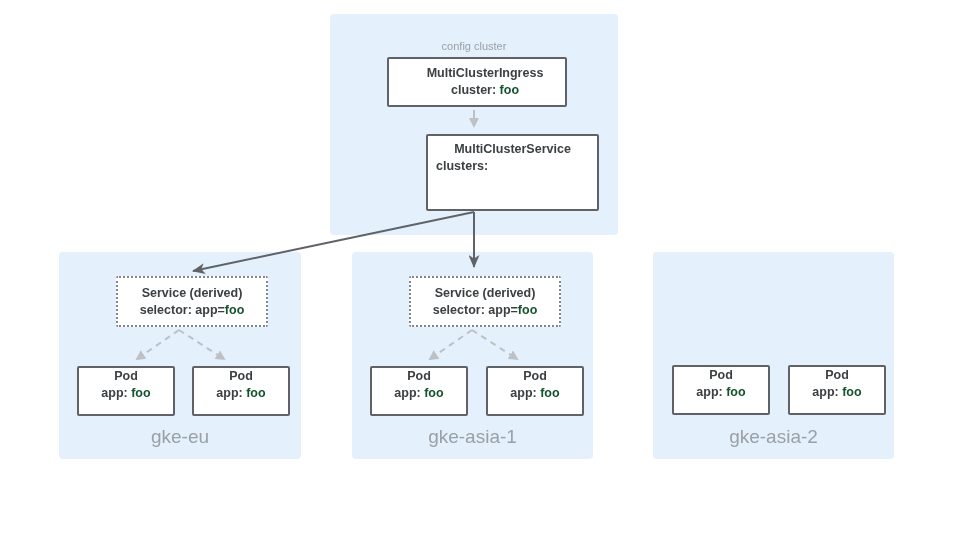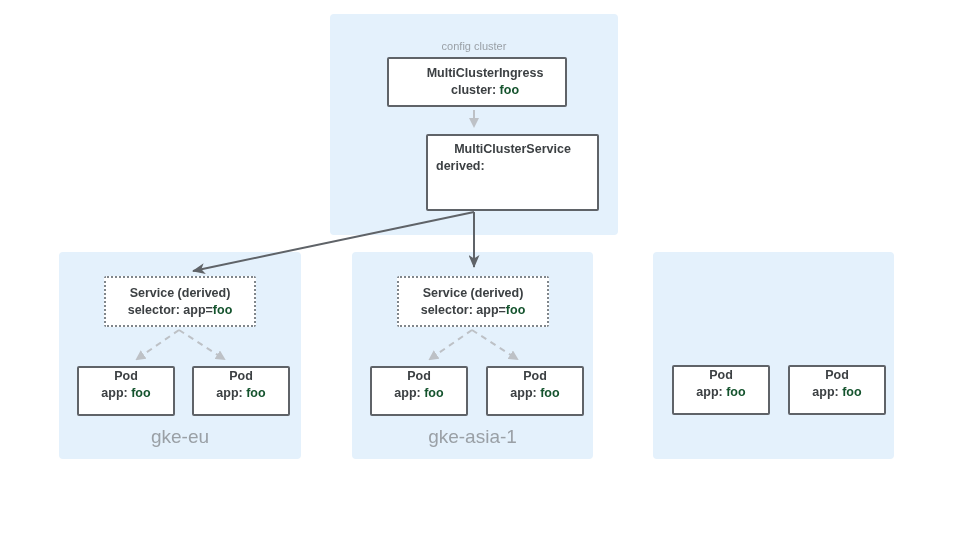--- a/index.html
+++ b/index.html
@@ -35,21 +35,21 @@
     font-size: 12.5px;
     font-weight: bold;
     line-height: 17px;
   }
   .node.dotted { border: 2px dotted #80868b; }
   .node .line { text-align: center; }
   .node .line.left { text-align: left; padding-left: 8px; }
   .node .line.indent { padding-left: 14px; }
   .mci-box { padding-top: 6px; }
   .mcs-box { padding-top: 5px; }
-  .svc-box { padding-top: 7px; }
+  .svc-box { padding-top: 7px; margin-left: 12px; }
   .pod-box { }
   .blue { color: #14532d; }
   .overlay {
     position: absolute;
     left: 0; top: 0;
     width: 960px; height: 540px;
     pointer-events: none;
     z-index: 5;
   }
 </style>
@@ -63,21 +63,21 @@
 
     <div class="node mci-box" style="left:57px; top:43px; width:180px; height:50px;padding-left:16px;">
       <div class="line">MultiClusterIngress</div>
       <div class="line">
         <span>cluster: </span><span class="blue">foo</span>
       </div>
     </div>
 
     <div class="node mcs-box" style="left:57px; top:120px; width:173px; height:77px;margin-left:39px;">
       <div class="line">MultiClusterService</div>
-      <div class="line left">derived:</div>
+      <div class="line left">clusters:</div>
     </div>
   </div>
 
   <div class="panel" style="left:59px; top:252px; width:242px; height:207px;">
     <div class="node dotted svc-box" style="left:45px; top:24px; width:152px; height:51px;">
       <div class="line">Service (derived)</div>
       <div class="line">
         <span>selector: app=</span><span class="blue">foo</span>
       </div>
     </div>
@@ -124,20 +124,21 @@
       <div class="line">
         <span>app: </span><span class="blue">foo</span>
       </div>
     </div>
     <div class="node pod-box" style="left:135px; top:113px; width:98px; height:50px;">
       <div class="line">Pod</div>
       <div class="line">
         <span>app: </span><span class="blue">foo</span>
       </div>
     </div>
+    <div class="panel-title cluster-name">gke-asia-2</div>
   </div>
 
   <svg class="overlay" viewBox="0 0 960 540">
     <defs>
       <marker id="ah-dark" markerUnits="userSpaceOnUse" markerWidth="13" markerHeight="11" refX="12" refY="5.5" orient="auto">
         <path d="M0,0 L13,5.5 L0,11 L3.5,5.5 Z" fill="#5f6368"></path>
       </marker>
       <marker id="ah-light" markerUnits="userSpaceOnUse" markerWidth="10" markerHeight="10" refX="8" refY="5" orient="auto">
         <path d="M0,0 L10,5 L0,10 Z" fill="#bdc1c6"></path>
       </marker>

